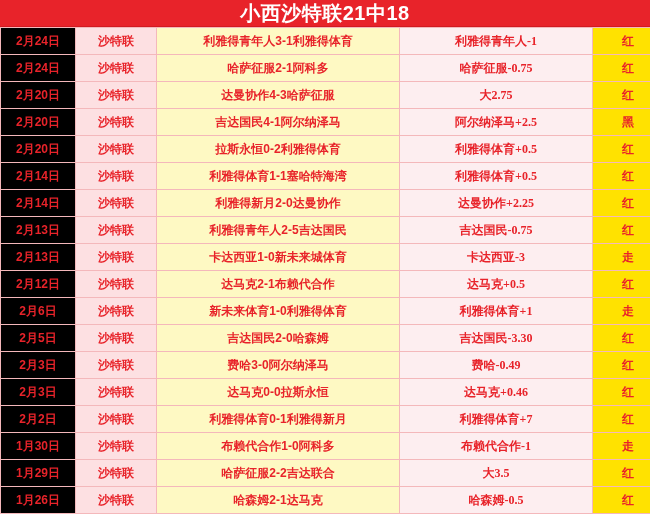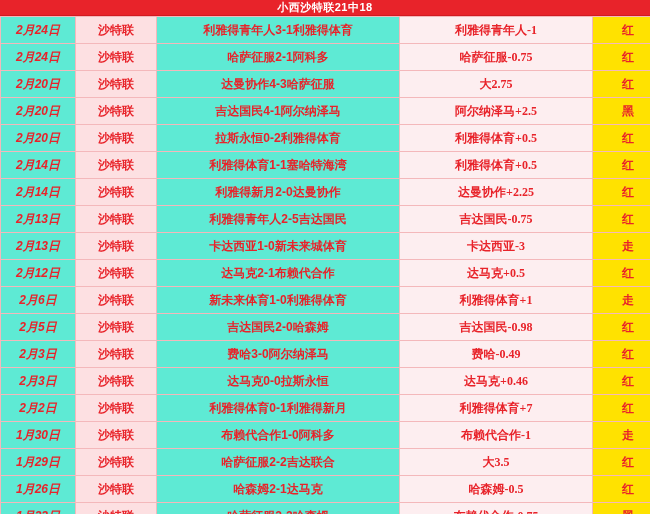--- a/index.html
+++ b/index.html
@@ -18,21 +18,21 @@
     height: 514px;
     box-sizing: border-box;
     display: flex;
     flex-direction: column;
     background: #fde9ea;
   }
   .title-bar {
     height: 26px;
     background: #e8232a;
     color: #ffffff;
-    font-size: 11px;
+    font-size: 20px;
     font-weight: bold;
     display: flex;
     align-items: center;
     justify-content: center;
     letter-spacing: 0.5px;
     border-bottom: 1px solid #d11a21;
   }
   table.grid {
     border-collapse: collapse;
     width: 650px;
@@ -42,23 +42,23 @@
     border: 1px solid #f4b8bb;
     height: 24px;
     font-size: 12px;
     color: #e8232a;
     font-weight: bold;
     text-align: center;
     vertical-align: middle;
     overflow: hidden;
     white-space: nowrap;
   }
-  .c-date   { width: 72px;  background: #5eead4; font-style: italic; }
+  .c-date   { width: 72px;  background: #000000; }
   .c-league { width: 78px;  background: #fde0e2; }
-  .c-match  { width: 240px; background: #5eead4; }
+  .c-match  { width: 240px; background: #fef9c3; }
   .c-pick   { width: 190px; background: #fdeef0; font-family: Liberation Serif, serif; }
   .c-res    { width: 68px;  background: #ffe200; color: #c2000a; }
   .res-hei  { color: #000000; }
   .res-zou  { color: #c2000a; }
 </style>
 </head>
 <body>
 
 <div class="sheet">
 
@@ -140,21 +140,21 @@
           <td class="c-date">2月6日</td>
           <td class="c-league">沙特联</td>
           <td class="c-match">新未来体育1-0利雅得体育</td>
           <td class="c-pick">利雅得体育+1</td>
           <td class="c-res res-zou">走</td>
         </tr>
         <tr>
           <td class="c-date">2月5日</td>
           <td class="c-league">沙特联</td>
           <td class="c-match">吉达国民2-0哈森姆</td>
-          <td class="c-pick">吉达国民-0.98</td>
+          <td class="c-pick">吉达国民-3.30</td>
           <td class="c-res">红</td>
         </tr>
         <tr>
           <td class="c-date">2月3日</td>
           <td class="c-league">沙特联</td>
           <td class="c-match">费哈3-0阿尔纳泽马</td>
           <td class="c-pick">费哈-0.49</td>
           <td class="c-res">红</td>
         </tr>
         <tr>

